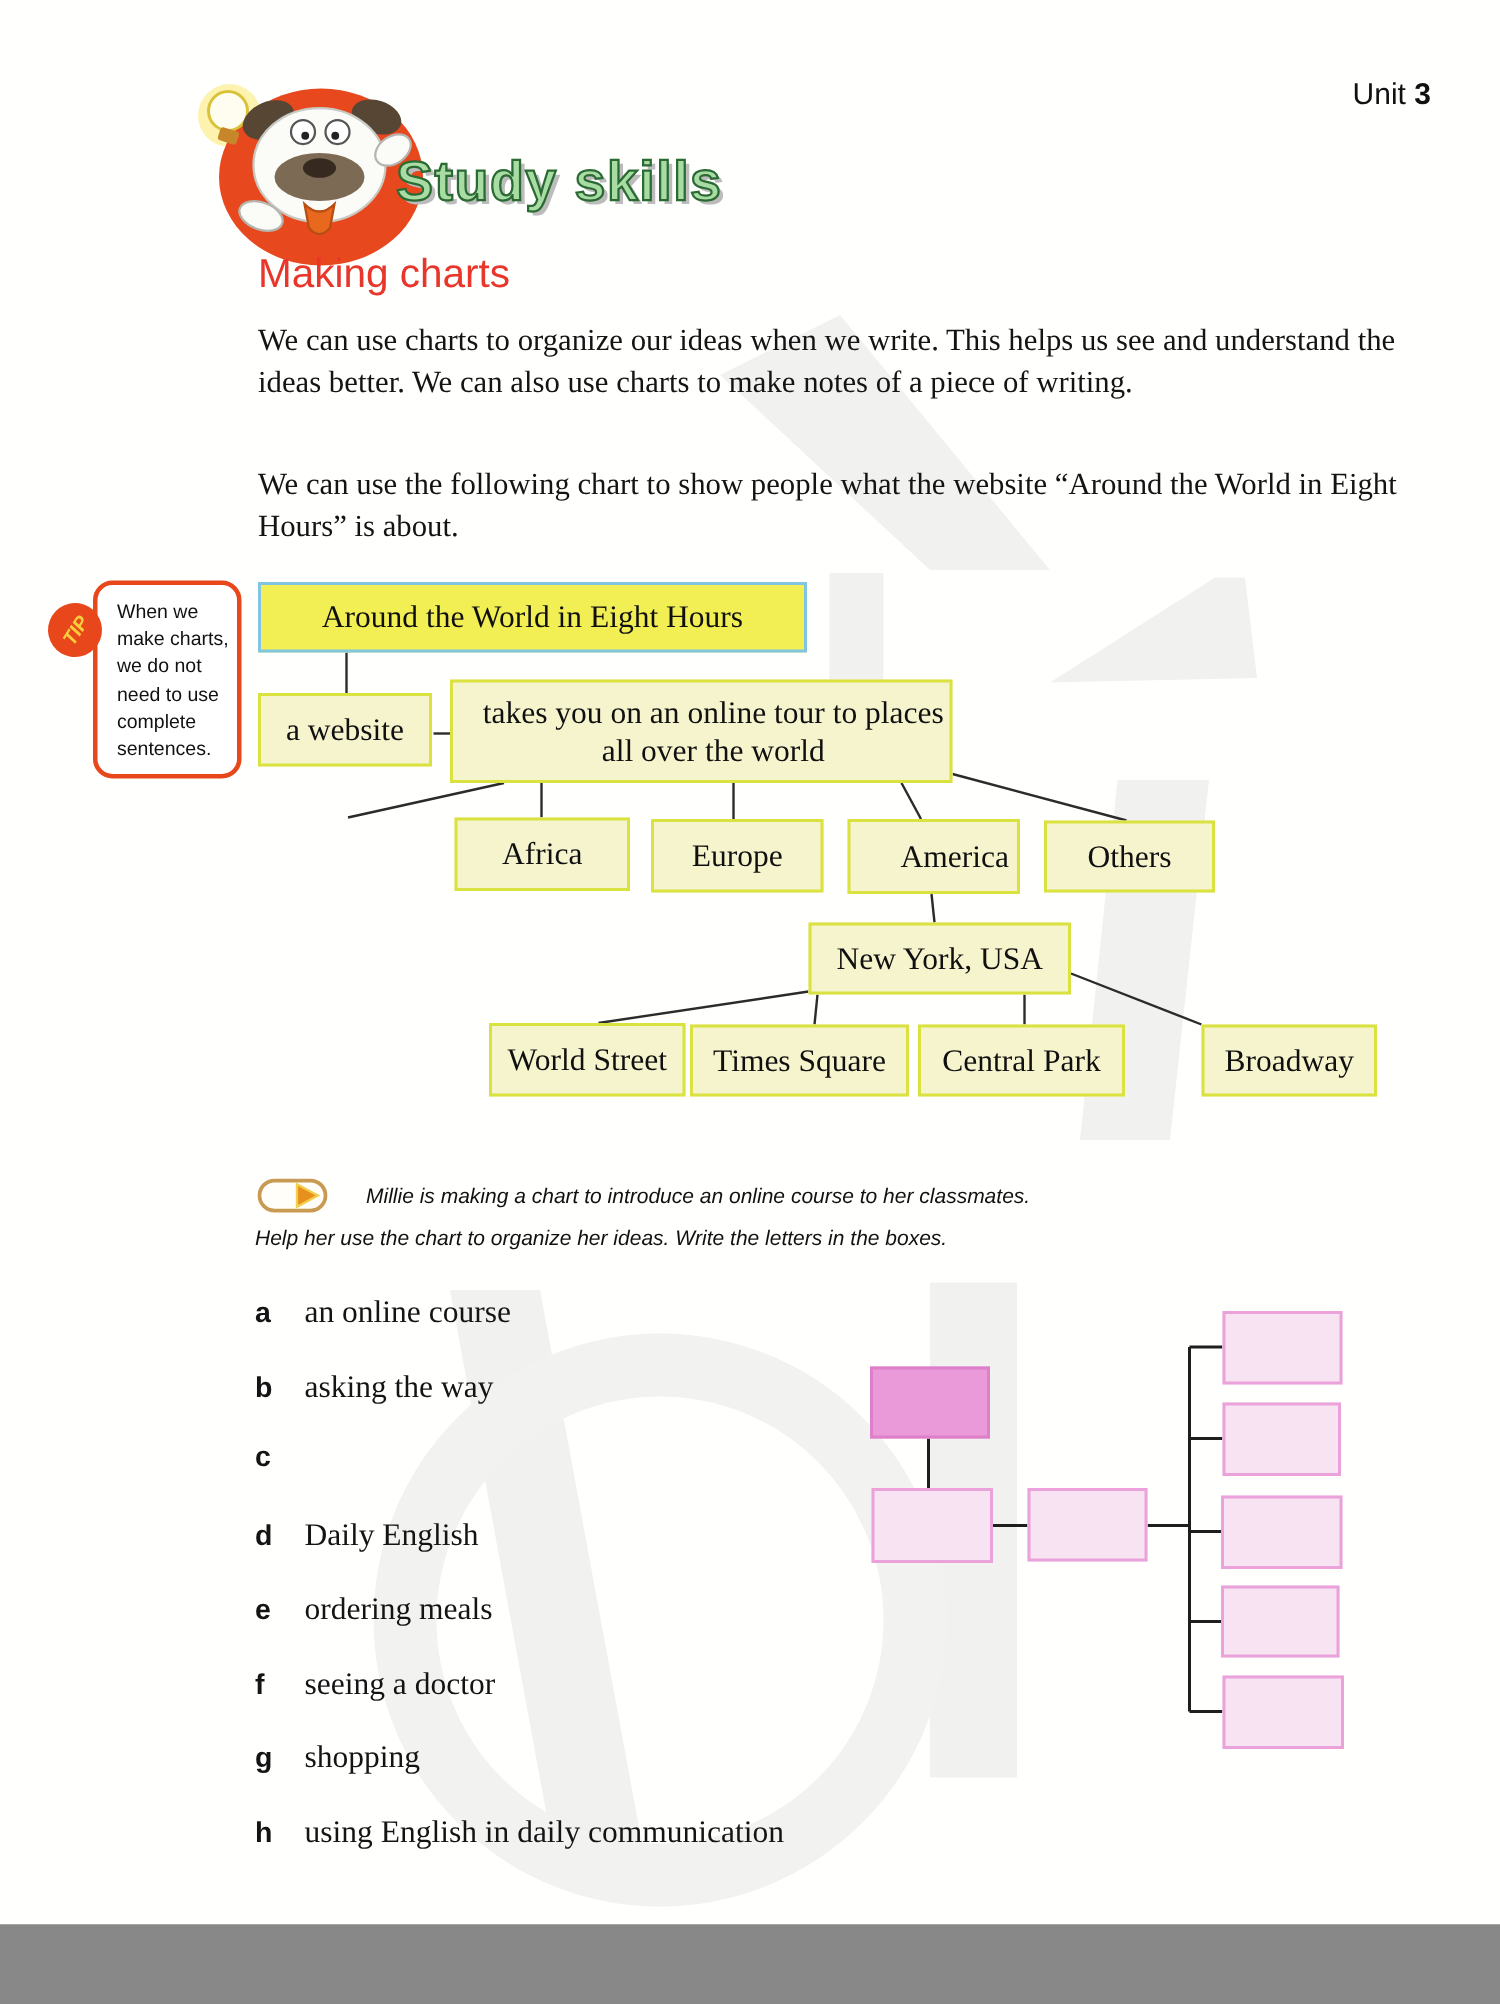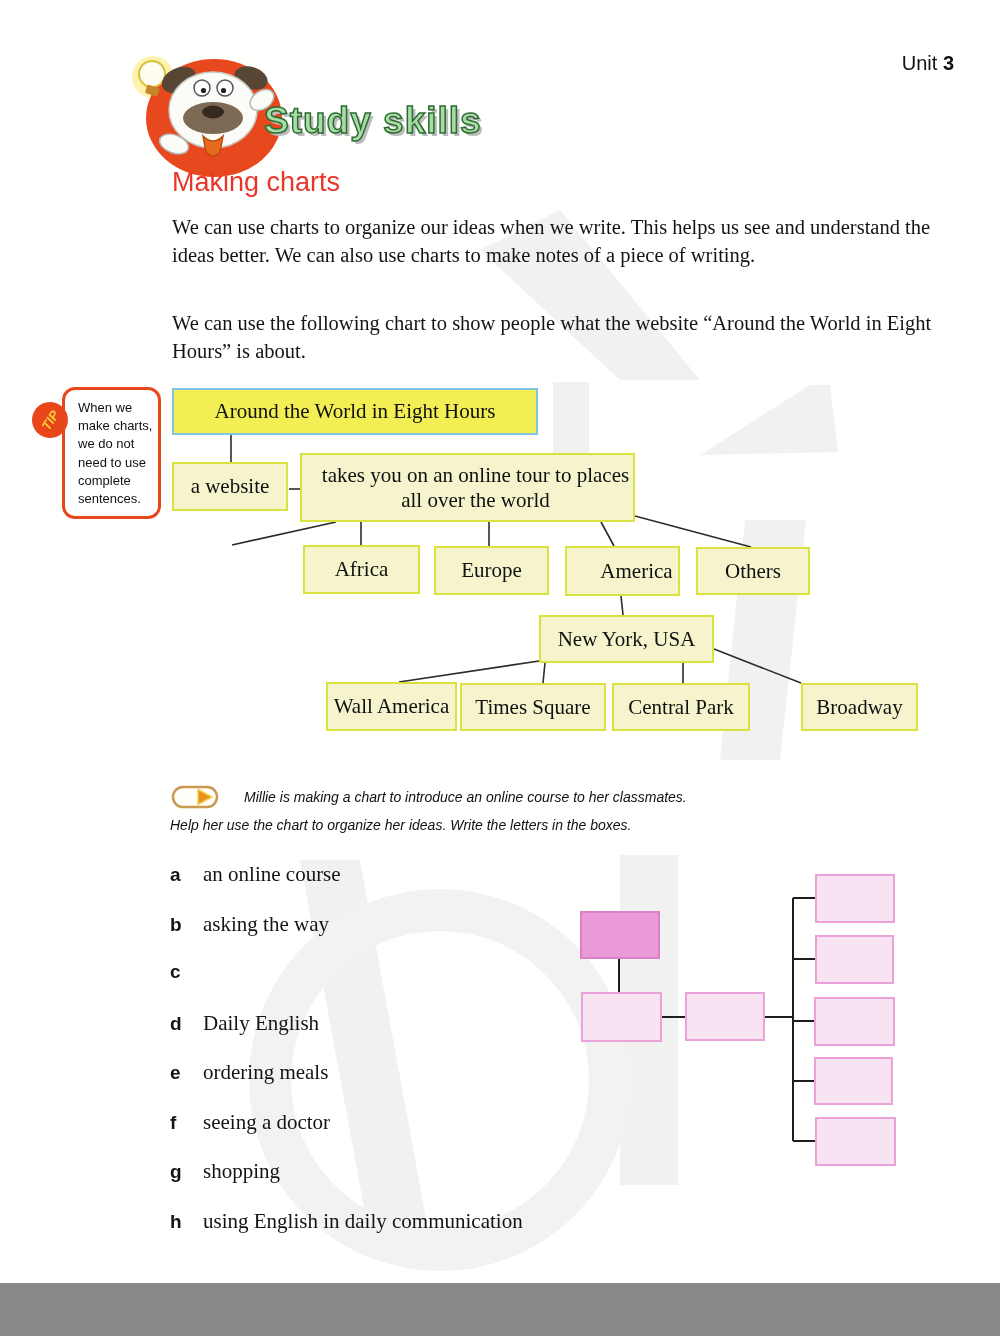--- a/index.html
+++ b/index.html
@@ -131,21 +131,21 @@
   </svg>
 
   <div class="ybox title-box" style="left:172px; top:388px; width:366px; height:47px;">Around the World in Eight Hours</div>
   <div class="ybox" style="left:172px; top:462px; width:116px; height:49px;">a website</div>
   <div class="ybox takes-box" style="left:300px; top:453px; width:335px; height:69px;text-align:center;">takes you on an online tour to places all over the world</div>
   <div class="ybox" style="left:303px; top:545px; width:117px; height:49px;">Africa</div>
   <div class="ybox" style="left:434px; top:546px; width:115px; height:49px;">Europe</div>
   <div class="ybox" style="left:565px; top:546px; width:115px; height:50px;padding-left:28px;">America</div>
   <div class="ybox" style="left:696px; top:547px; width:114px; height:48px;">Others</div>
   <div class="ybox" style="left:539px; top:615px; width:175px; height:48px;">New York, USA</div>
-  <div class="ybox" style="left:326px; top:682px; width:131px; height:49px;">Wall America</div>
+  <div class="ybox" style="left:326px; top:682px; width:131px; height:49px;">World Street</div>
   <div class="ybox" style="left:460px; top:683px; width:146px; height:48px;">Times Square</div>
   <div class="ybox" style="left:612px; top:683px; width:138px; height:48px;">Central Park</div>
   <div class="ybox" style="left:801px; top:683px; width:117px; height:48px;">Broadway</div>
 
   <svg class="abs" style="left:171px; top:785px;" width="48" height="24" viewBox="0 0 48 24">
     <rect x="2" y="2" width="44" height="20" rx="10" fill="#fffef8" stroke="#c99a52" stroke-width="2.5"></rect>
     <polygon points="27,4.5 41,12 27,19.5" fill="#e8901d" stroke="#f3cf4e" stroke-width="1.5"></polygon>
   </svg>
 
   <div class="instr" style="left:244px; top:789px;">Millie is making a chart to introduce an online course to her classmates.</div>

